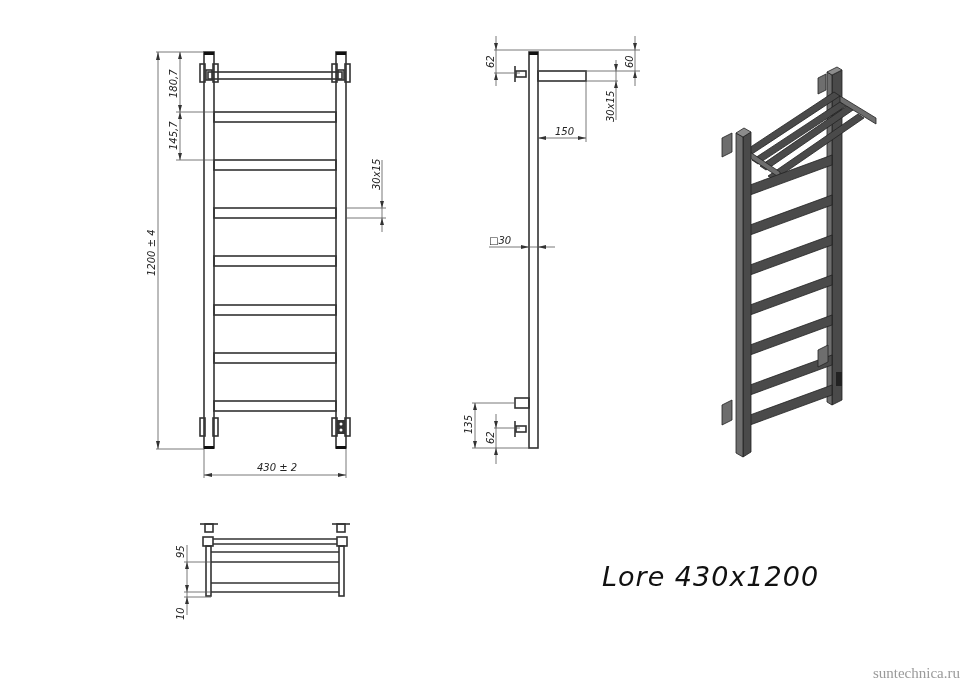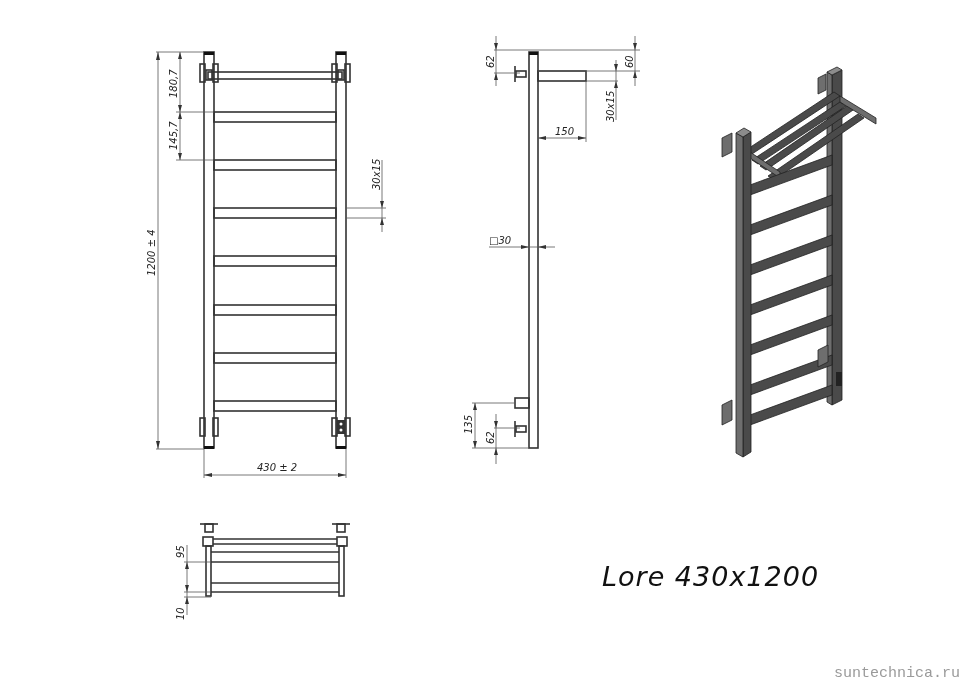--- a/index.html
+++ b/index.html
@@ -1,20 +1,20 @@
 <!DOCTYPE html>
 <html><head>
 <meta charset="utf-8">
 <style>
   html, body { margin: 0; padding: 0; background: #ffffff; }
   body { width: 970px; height: 686px; position: relative; overflow: hidden; font-family: "DejaVu Sans", sans-serif; }
   svg { position: absolute; left: 0; top: 0; }
   .dim { font-family: "DejaVu Sans", sans-serif; font-style: italic; font-size: 10px; fill: #222; }
   .title { font-family: "DejaVu Sans", sans-serif; font-style: italic; font-size: 27px; fill: #111; letter-spacing: 1px; }
-  .wm { position: absolute; right: 10px; bottom: 4px; font-family: Liberation Mono, monospace; font-size: 15px; color: #9a9a9a; }
+  .wm { position: absolute; right: 10px; bottom: 4px; font-family: Liberation Serif, serif; font-size: 15px; color: #9a9a9a; }
   .ln { stroke: #333; stroke-width: 1.6; fill: none; }
   .thin { stroke: #555; stroke-width: 0.8; fill: none; }
   .iso-dark { fill: #4a4a4a; stroke: #222; stroke-width: 0.8; }
   .iso-mid { fill: #6e6e6e; stroke: #222; stroke-width: 0.8; }
   .iso-light { fill: #8c8c8c; stroke: #222; stroke-width: 0.8; }
 </style>
 </head>
 <body>
 
 <svg width="970" height="686" viewBox="0 0 970 686">

